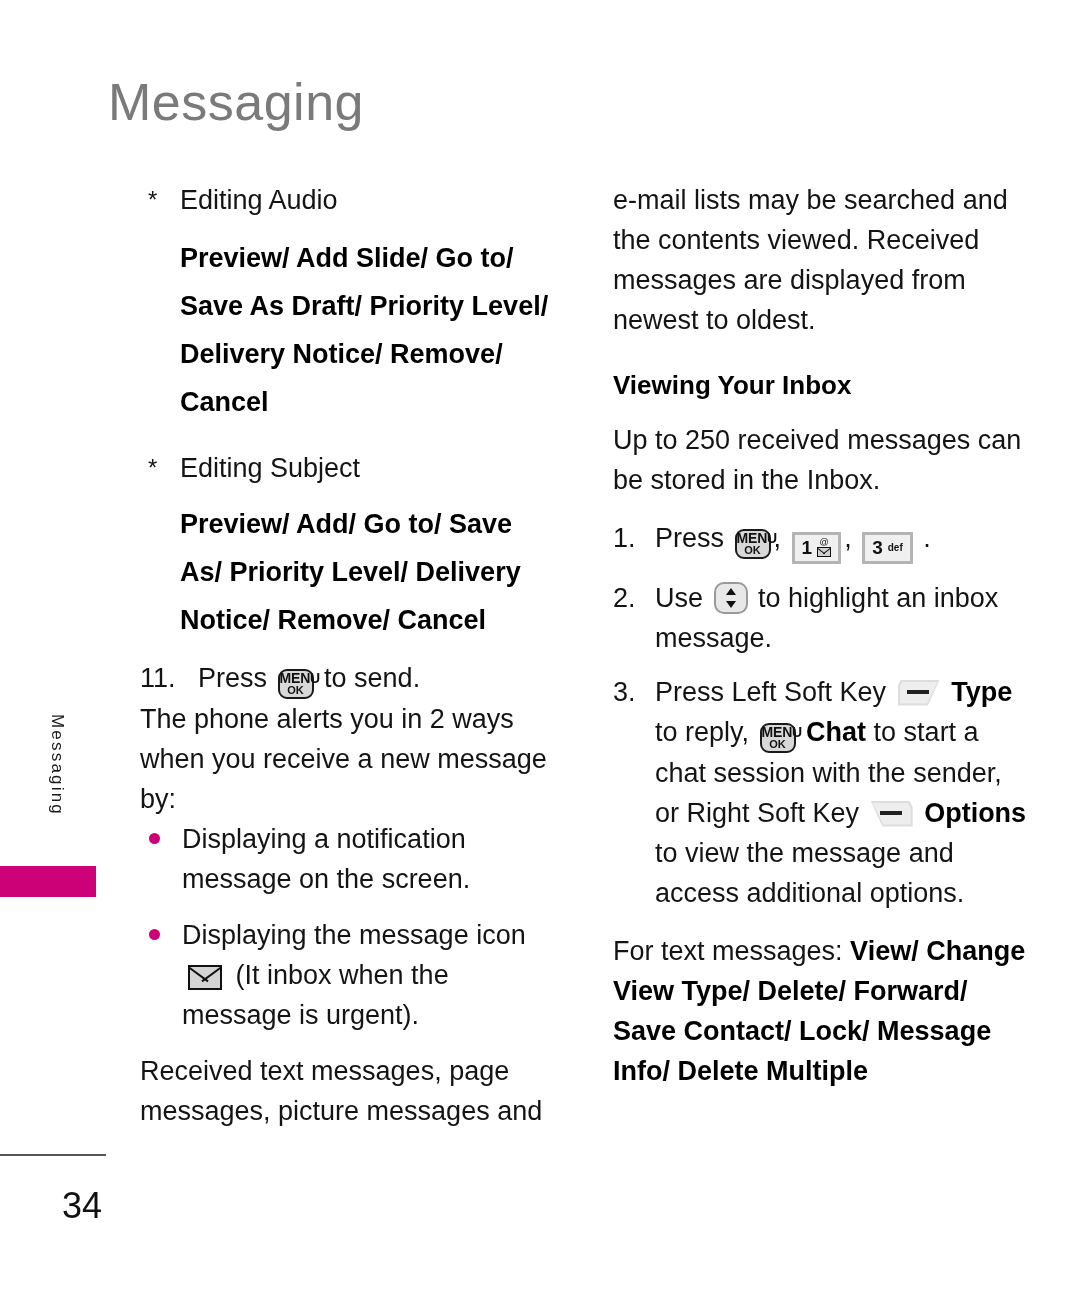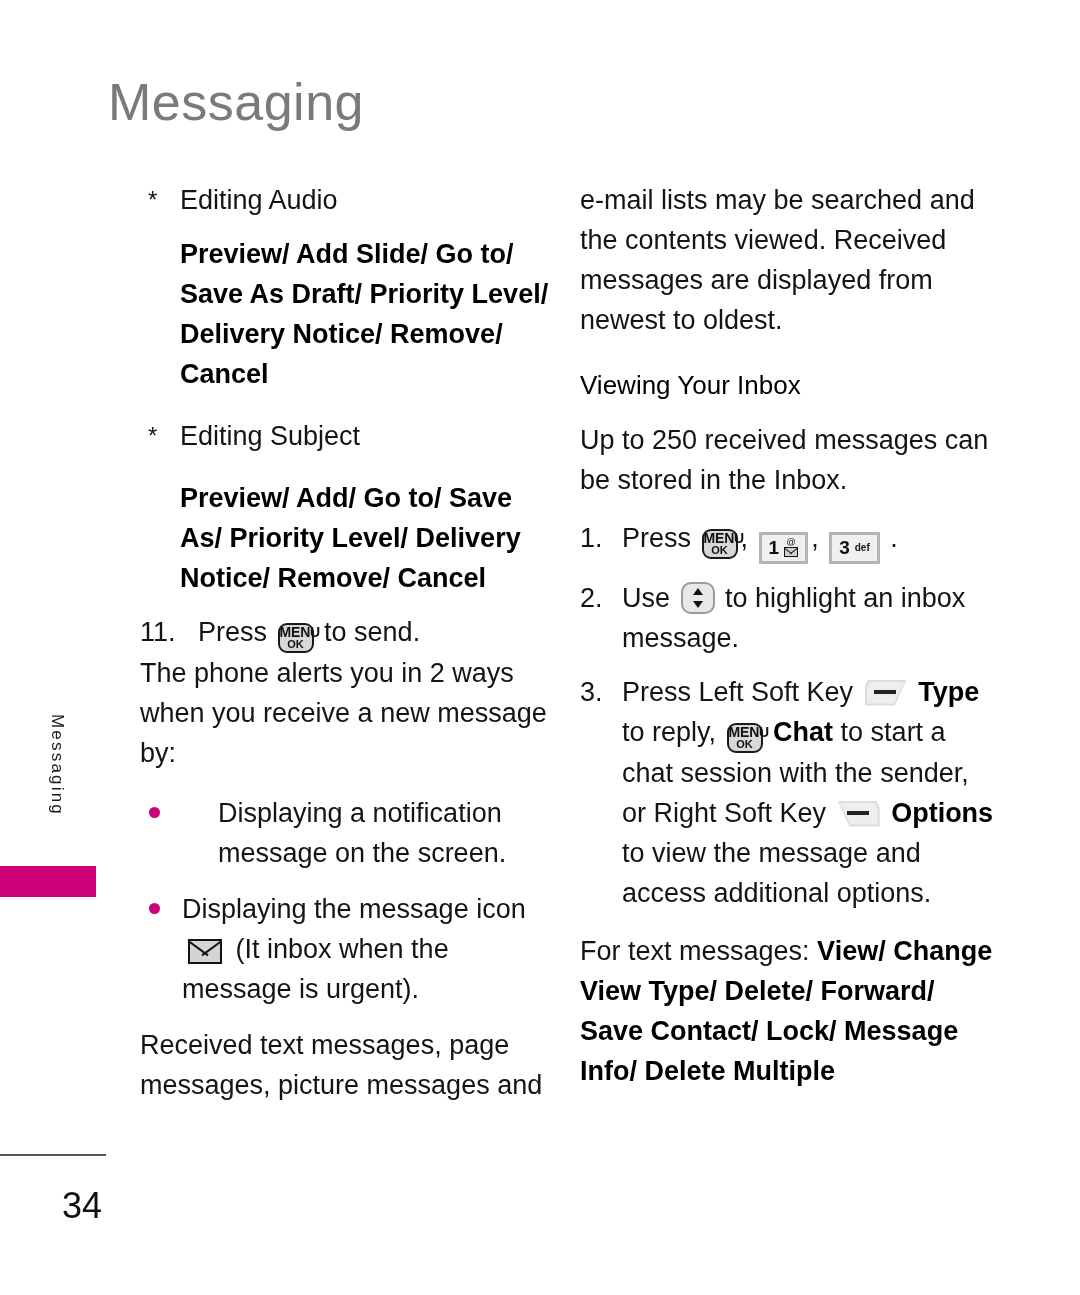--- a/index.html
+++ b/index.html
@@ -68,40 +68,40 @@
     font-weight: 400;
   }
 
   
   .col {
     position: absolute;
     top: 180px;
     width: 420px;
   }
   .col-left  { left: 140px; }
-  .col-right { left: 580px; }
+  .col-right { left: 613px; }
 
   
   .body-text {
     font-size: 27px;
     line-height: 40px;
     color: #141414;
     font-weight: 400;
   }
   .bold-text {
     font-size: 27px;
-    line-height: 40px;
+    line-height: 48px;
     color: #000000;
     font-weight: 700;
   }
   .sub-head {
     font-size: 26px;
     line-height: 38px;
     color: #000000;
-    font-weight: 400;
+    font-weight: 700;
   }
   .section-heading {
     font-size: 37px;
     line-height: 44px;
     color: #cc0077;
     font-weight: 700;
   }
 
   
   .star-row {
@@ -352,38 +352,38 @@
       <span class="star-text">Editing Audio</span>
     </div>
 
     <div class="bold-text indent-block" style="margin-top:14px;">Preview/ Add Slide/ Go to/ Save As Draft/ Priority Level/ Delivery Notice/ Remove/ Cancel</div>
 
     <div class="star-row" style="margin-top:22px;">
       <span class="star-mark">*</span>
       <span class="star-text">Editing Subject</span>
     </div>
 
-    <div class="bold-text indent-block" style="margin-top:22px;">Preview/ Add/ Go to/ Save As/ Priority Level/ Delivery Notice/ Remove/ Cancel</div>
+    <div class="bold-text indent-block" style="margin-top:12px;">Preview/ Add/ Go to/ Save As/ Priority Level/ Delivery Notice/ Remove/ Cancel</div>
 
     <div class="step-row" style="margin-top:14px;">
       <span class="step-num wide">11.</span>
       <span class="step-body">
         <span>Press</span>
         <span class="key-icon key-menuok">
           <span class="k1">MENU</span>
           <span class="k2">OK</span>
         </span>
         <span>to send.</span>
       </span>
     </div>
 
 
     <div class="body-text" style="">The phone alerts you in 2 ways when you receive a new message by:</div>
 
-    <div class="bullet-row" style="margin-top:20px;gap:36px;">
+    <div class="bullet-row" style="">
       <span class="bullet-dot-wrap">
           <span class="bullet-dot"></span>
         </span>
       <span class="bullet-text">Displaying a notification message on the screen.</span>
     </div>
 
     <div class="bullet-row" style="margin-top:16px;">
       <span class="bullet-dot-wrap">
           <span class="bullet-dot"></span>
         </span>

